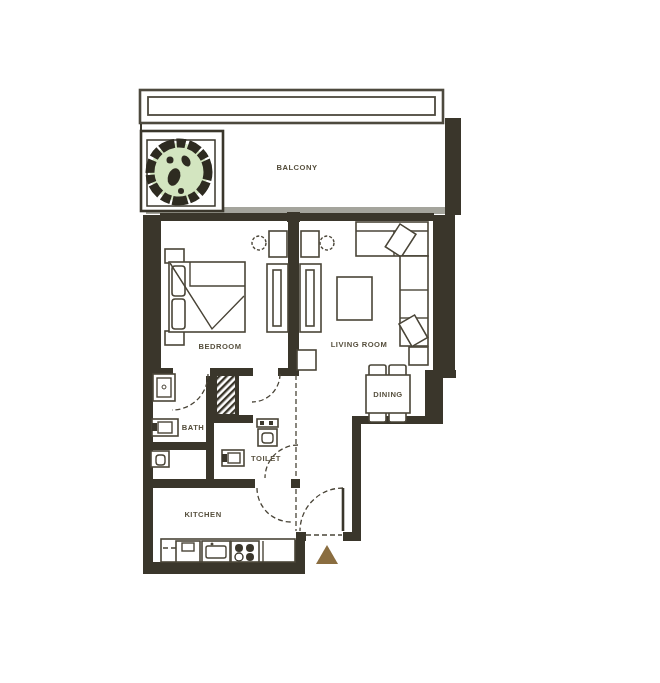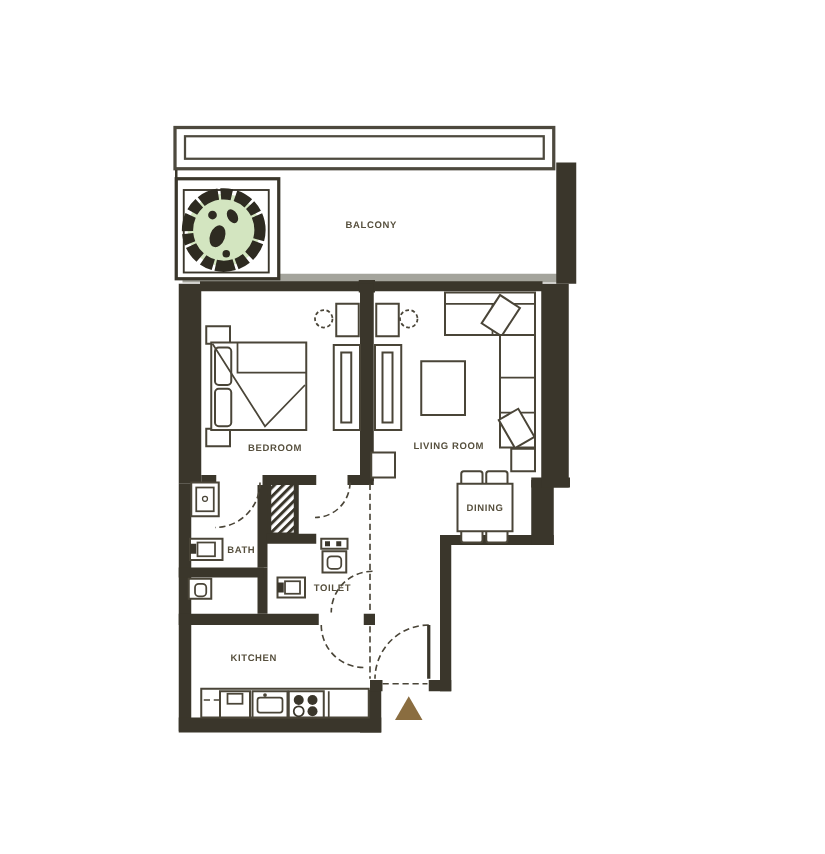--- a/index.html
+++ b/index.html
@@ -1,17 +1,17 @@
 <!DOCTYPE html>
 <html><head>
 <meta charset="utf-8">
 <style>
   html,body{margin:0;padding:0;background:#ffffff;}
   body{width:660px;height:683px;position:relative;font-family:"Liberation Sans",sans-serif;}
-  .plan{position:absolute;left:0;top:12px;width:660px;height:488px;}
+  .plan{position:absolute;left:0;top:0;width:660px;height:488px;}
   svg{position:absolute;left:0;top:0;}
   .wall{fill:#3a362b;stroke:none;}
   .furn{fill:#ffffff;stroke:#4a4538;stroke-width:1.6;}
   .furnline{fill:none;stroke:#4a4538;stroke-width:1.4;}
   .open{fill:none;stroke:#4a4538;stroke-width:1.3;stroke-dasharray:5 3;}
   .glass{fill:#a4a49c;}
   .rail{fill:none;stroke:#4d493e;}
   .roomlabel{font-family:"Liberation Sans",sans-serif;font-size:7.6px;font-weight:bold;fill:#57503e;letter-spacing:.5px;text-anchor:middle;}
   .dark{fill:#3a362b;}
 </style>

